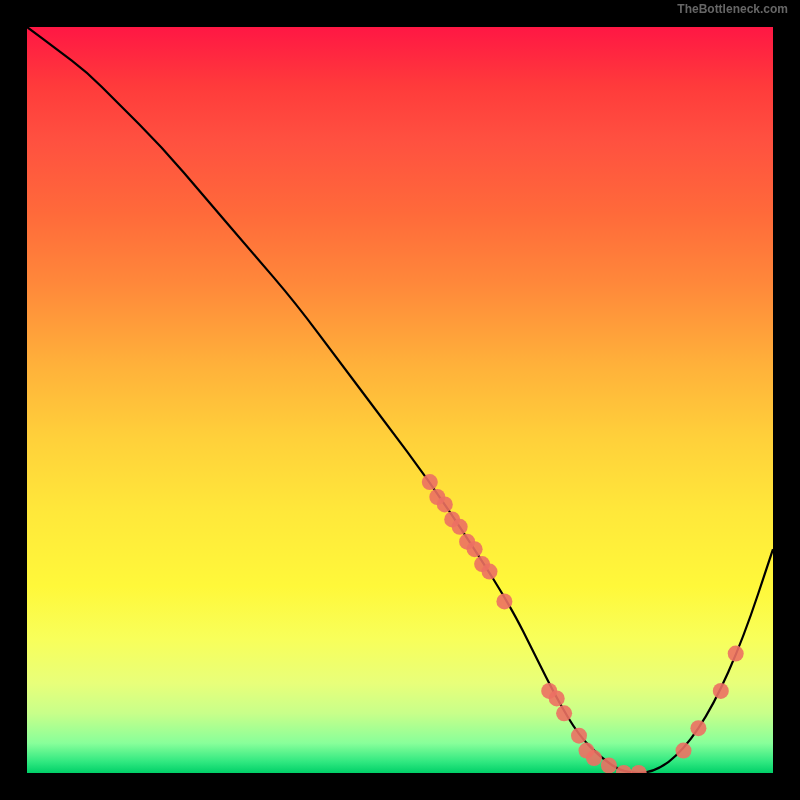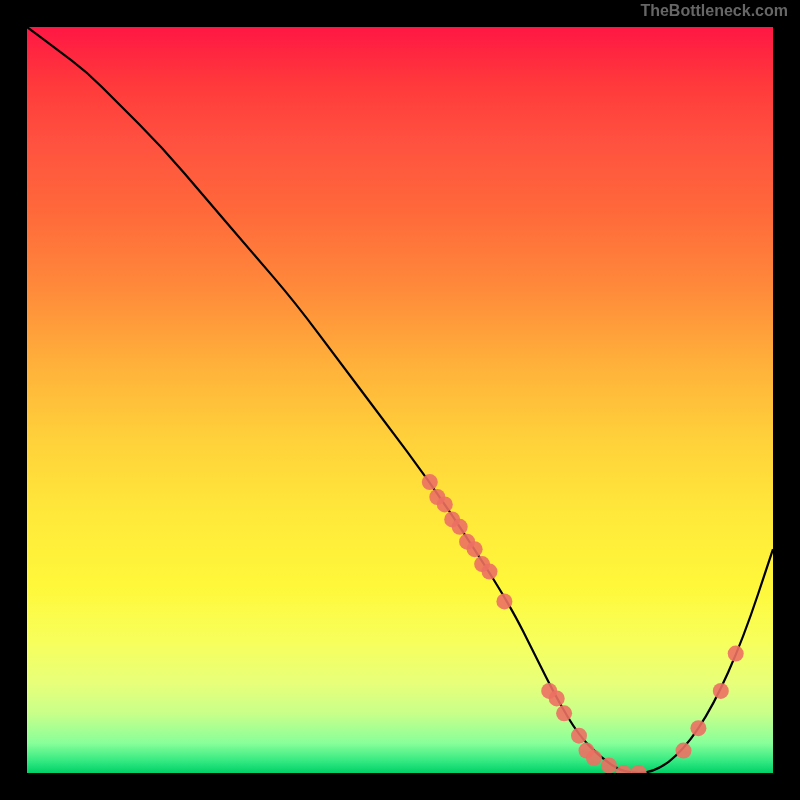--- a/index.html
+++ b/index.html
@@ -14,21 +14,21 @@
   .chart-container {
     position: relative;
     width: 800px;
     height: 800px;
   }
   .watermark {
     position: absolute;
     top: 2px;
     right: 12px;
     color: #666;
-    font-size: 16px;
+    font-size: 12px;
     font-weight: bold;
     z-index: 10;
   }
   .plot-area {
     position: absolute;
     left: 27px;
     top: 27px;
     width: 746px;
     height: 746px;
   }

